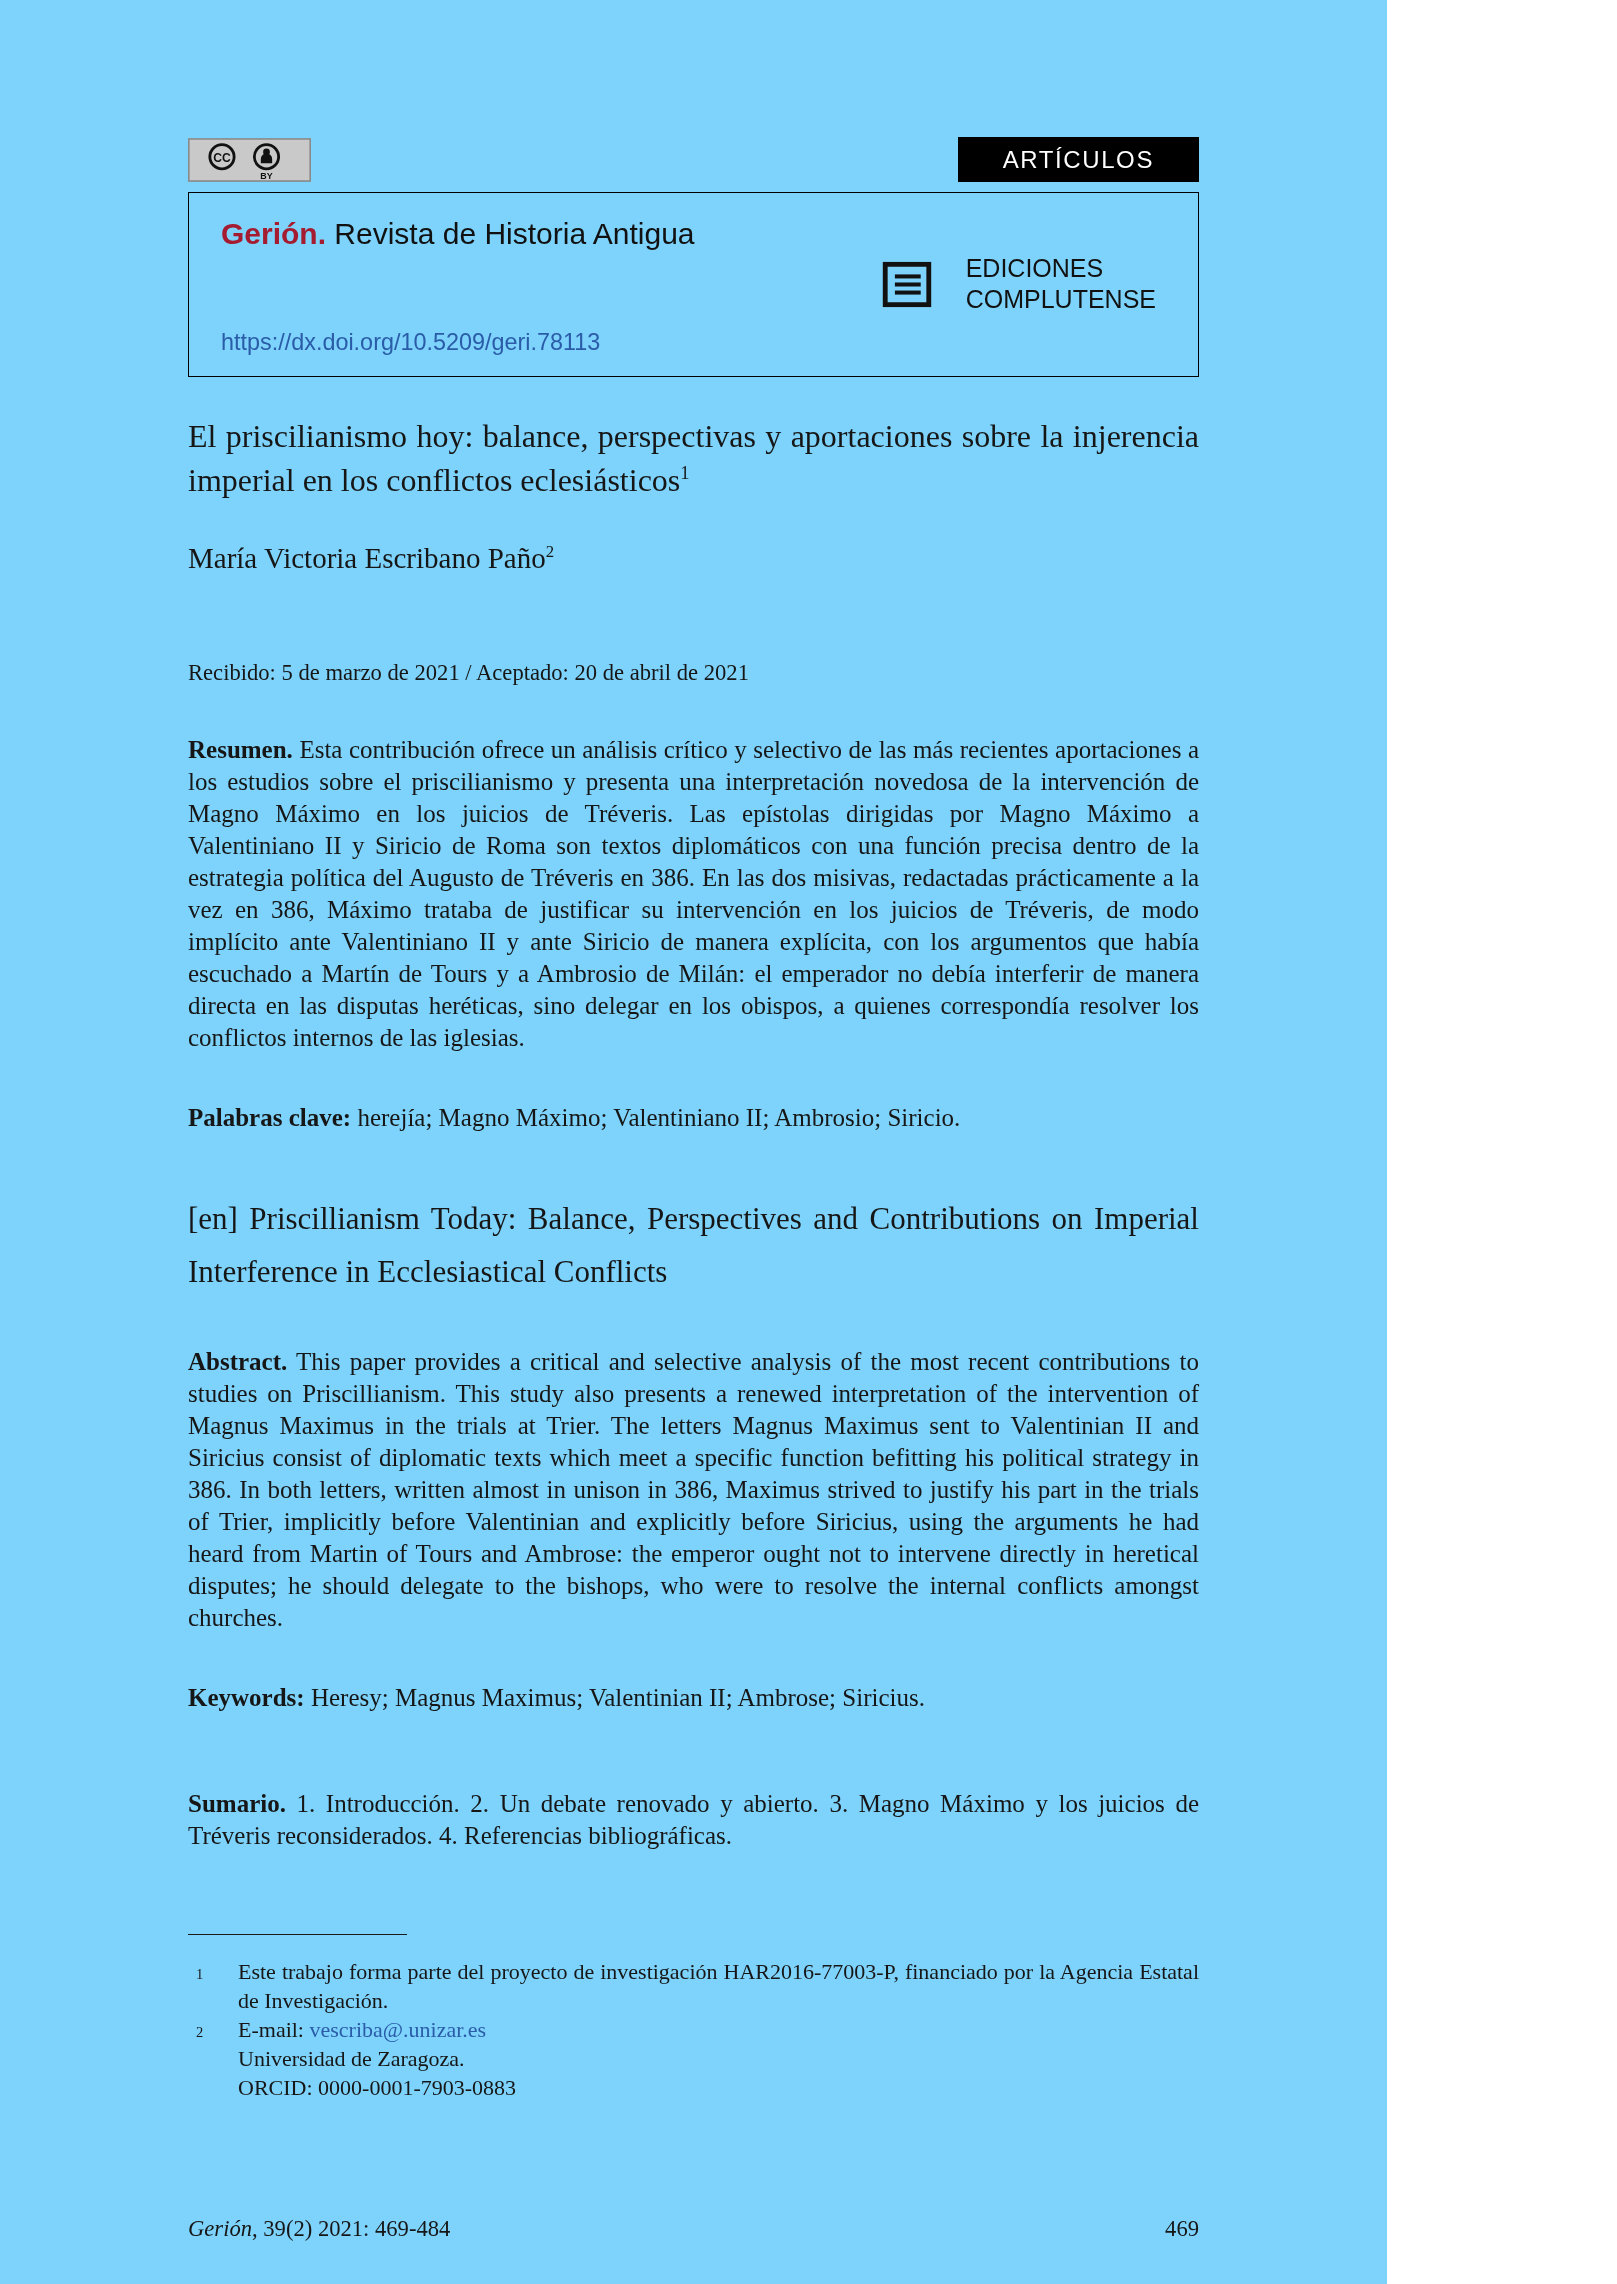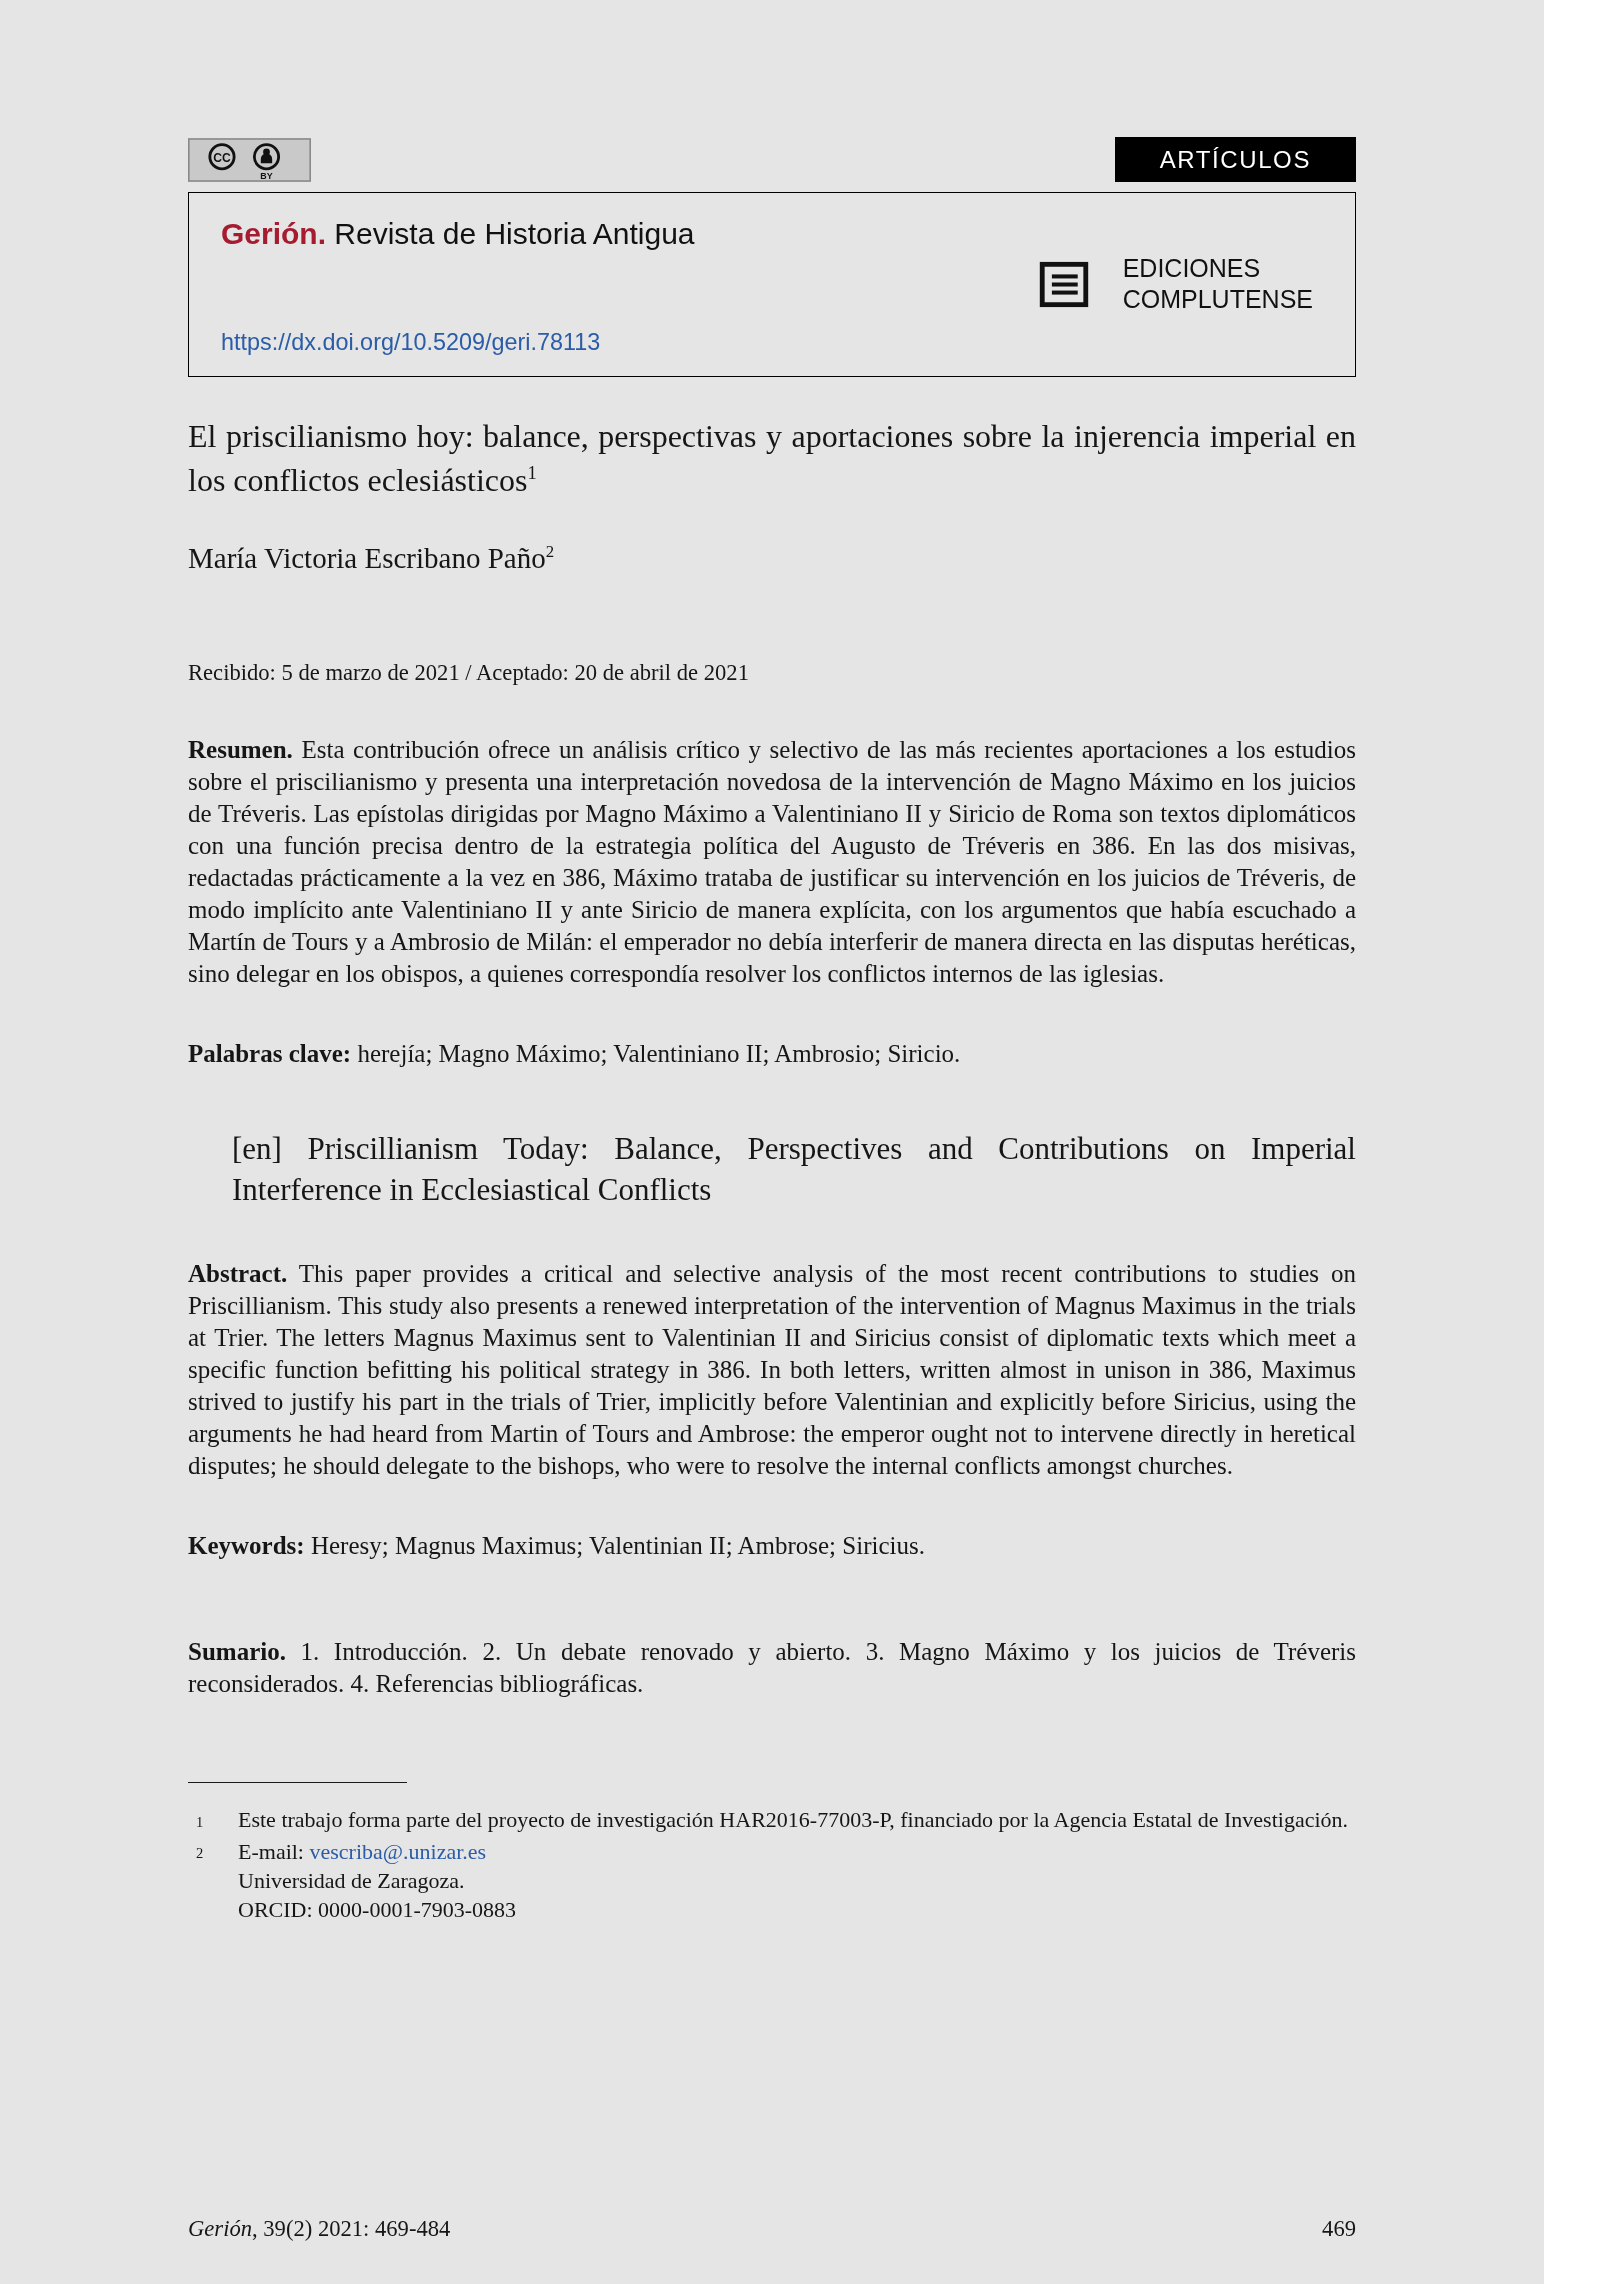--- a/index.html
+++ b/index.html
@@ -1,20 +1,20 @@
 <!DOCTYPE html>
 <html style="--journal-accent: #a51c30; --link: #2a5ca8;font-size:13px"><head>
 <meta charset="utf-8">
 <style>
   * { margin:0; padding:0; box-sizing:border-box; }
   html, body { background:#ffffff; }
   .page {
     position:relative;
-    width:1544px; height:2284px;
-    background:#e5e5e5;
+    width:1387px; height:2284px;
+    background:#7dd3fc;
     font-family:"Liberation Serif", serif;
     color:#161616;
     overflow:hidden;
   }
   .content { position:absolute; inset:0; padding:135px 188px 0 188px; }
 
   
   .top-row { display:flex; justify-content:space-between; align-items:flex-end; height:47px; margin-bottom:9.7px; }
   .cc-badge { display:block; width:123px; height:44px; }
   .articulos-badge {
@@ -47,21 +47,21 @@
   
   .title-es { margin-top:37px; font-size:32px; line-height:44px; text-align:justify; }
   sup.ref { font-size:58%; vertical-align:super; line-height:0; }
   .author { margin-top:40px; font-size:29px; }
   .dates { margin-top:85px; font-size:22.6px; }
 
   .body-par { font-size:25px; line-height:32px; text-align:justify;margin-top:48px; }
   .resumen-block { margin-top:45px; }
   .inline-label { font-weight:bold; }
 
-  .title-en { margin-top:58px; font-size:31px; line-height:41px; text-align:justify;margin-left:44px; }
+  .title-en { margin-top:58px; font-size:31px; line-height:53px; text-align:justify; }
   .abstract-block { margin-top:37px; }
   .sumario-block { margin-top:74px; }
   .citar-block { margin-top:35px; }
   .italic { font-style:italic; }
 
   .fn-rule { margin-top:82px; width:219px; border-top:1.6px solid #1a1a1a; }
   .footnotes { margin-top:22.6px; font-size:22px; line-height:29px; }
   .fn { display:flex; }
   .fn-num { width:50px; padding-left:8px; font-size:14.5px; padding-top:2.4px; }
   .fn-text { flex:1; text-align:justify; }

